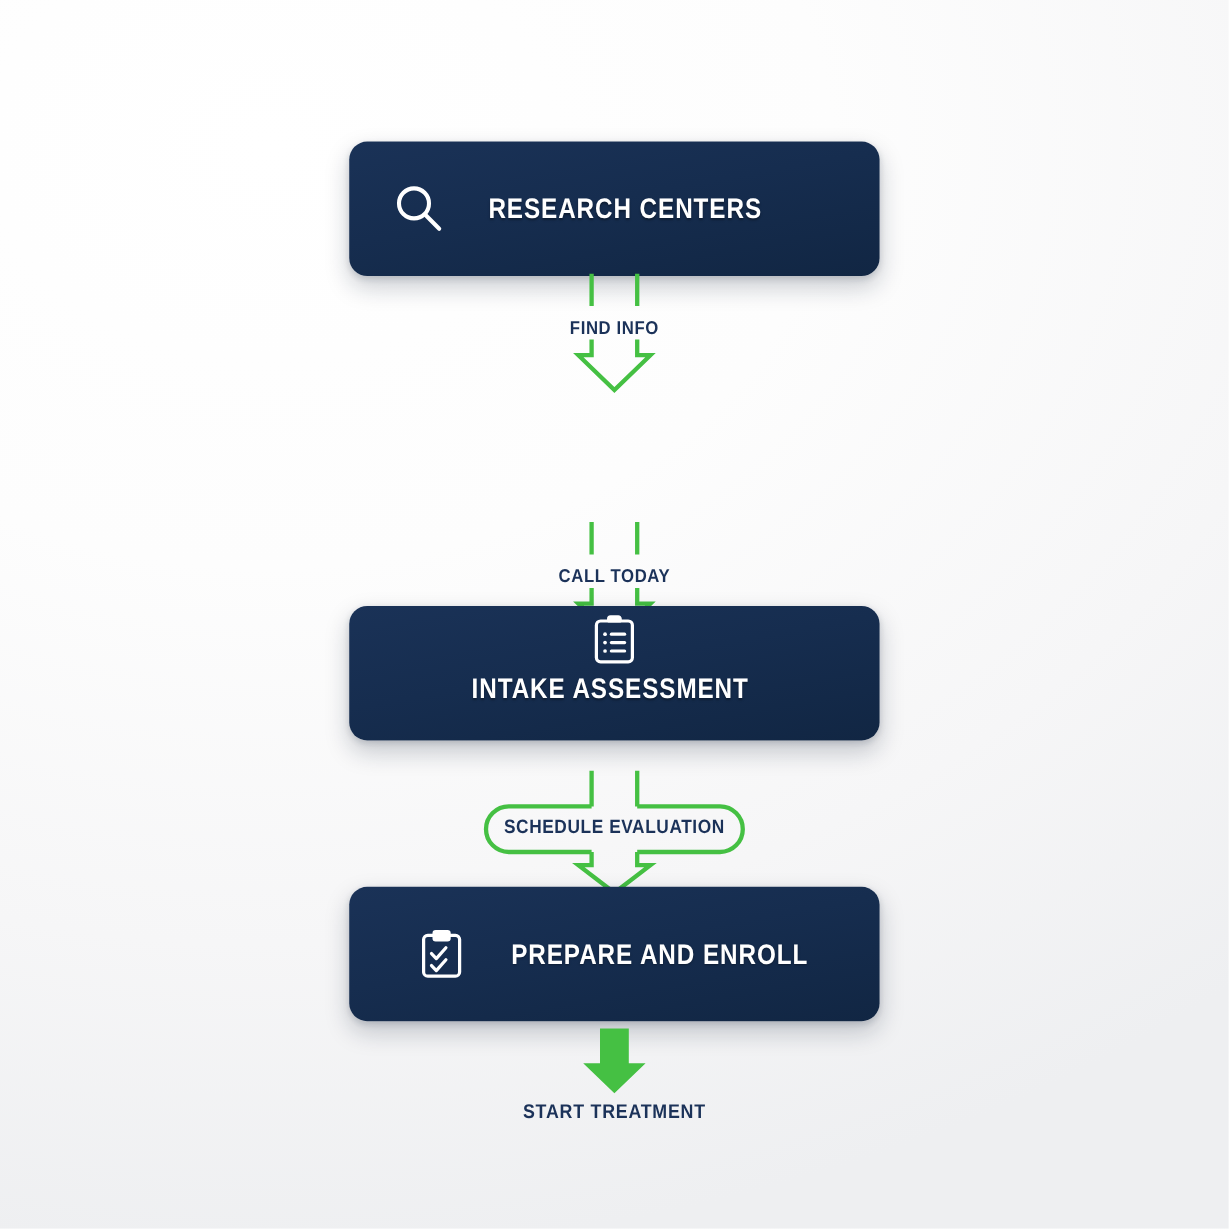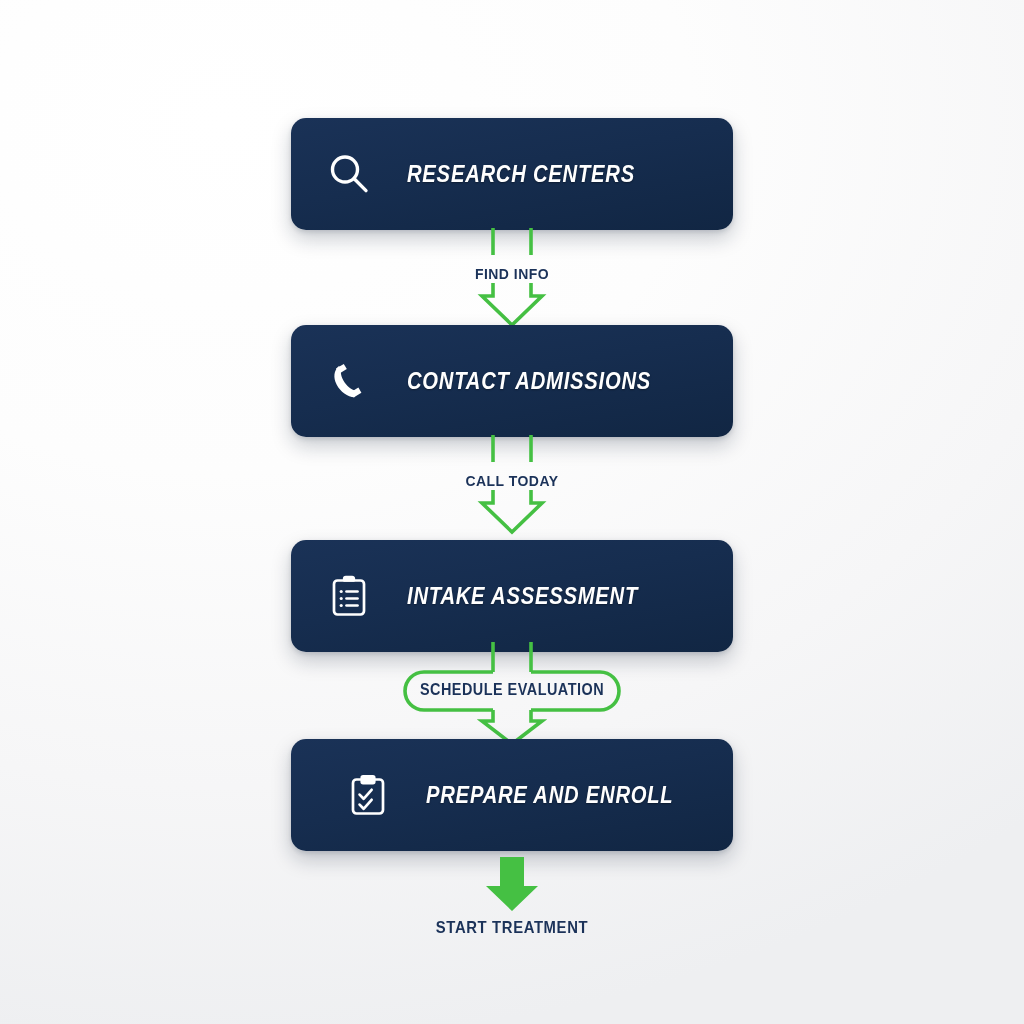--- a/index.html
+++ b/index.html
@@ -29,21 +29,20 @@
     width: 442px;
     height: 112px;
     background: linear-gradient(170deg, #1a3257 0%, #162d4f 45%, #112643 100%);
     border-radius: 15px;
     box-shadow: 0 9px 20px rgba(12, 26, 48, 0.22),
                 0 2px 5px rgba(12, 26, 48, 0.14);
     display: flex;
     align-items: center;
     box-sizing: border-box;
     padding-left: 30px;
-    font-style: italic;
   }
   .node-icon {
     flex: 0 0 auto;
     width: 56px;
     height: 56px;
     display: flex;
     align-items: center;
     justify-content: center;
     margin-right: 30px;
   }
@@ -58,21 +57,21 @@
     font-weight: bold;
     letter-spacing: 0.9px;
     transform: scaleX(0.86);
     transform-origin: left center;
     white-space: nowrap;
     text-shadow: 0 1px 2px rgba(0,0,0,0.35);
   }
 
   #node-0 { top: 118px; }
   #node-1 { top: 325px; }
-  #node-2 { top: 540px; }
+  #node-2 { top: 505px; flex-direction: column; }
   #node-3 { top: 739px; justify-content: center; }
 
   
   .connector {
     position: absolute;
     left: 0;
     width: 1024px;
     pointer-events: none;
   }
   .connector svg { display: block; }
@@ -132,33 +131,20 @@
 
       <line x1="493" y1="0" x2="493" y2="27"></line>
 
       <line x1="531" y1="0" x2="531" y2="27"></line>
 
       <path d="M493 55 L493 68 L482 68 L512 97 L542 68 L531 68 L531 55"></path>
     </svg>
   </div>
   <div class="edge-label" id="label-0">FIND INFO</div>
 
-  <div class="node" id="node-1">
-    <span class="node-icon">
-      <svg viewBox="0 0 48 48">
-        <g fill="#ffffff">
-          <path d="M13.6 9.2 C9.0 13.4 8.0 20.4 11.6 27.4 C15.4 34.8 22.6 39.8 29.4 40.2
-                   L31.6 34.0 C26.6 33.0 21.4 29.2 18.4 23.6 C15.6 18.4 15.3 13.6 16.6 10.6 Z"></path>
-          <path d="M11.0 11.6 L18.8 6.9 L21.8 12.0 L14.0 16.7 Z"></path>
-          <path d="M28.6 40.4 L36.4 35.7 L33.4 30.6 L25.6 35.3 Z"></path>
-        </g>
-      </svg>
-    </span>
-    <span class="node-label">CONTACT ADMISSIONS</span>
-  </div>
 
   <div class="connector" id="conn-1">
     <svg width="1024" height="100" viewBox="0 0 1024 100" fill="none" stroke="#45c043" stroke-width="3.6" stroke-linecap="butt" stroke-linejoin="miter">
       <line x1="493" y1="0" x2="493" y2="27"></line>
       <line x1="531" y1="0" x2="531" y2="27"></line>
       <path d="M493 55 L493 68 L482 68 L512 97 L542 68 L531 68 L531 55"></path>
     </svg>
   </div>
   <div class="edge-label" id="label-1">CALL TODAY</div>
 

